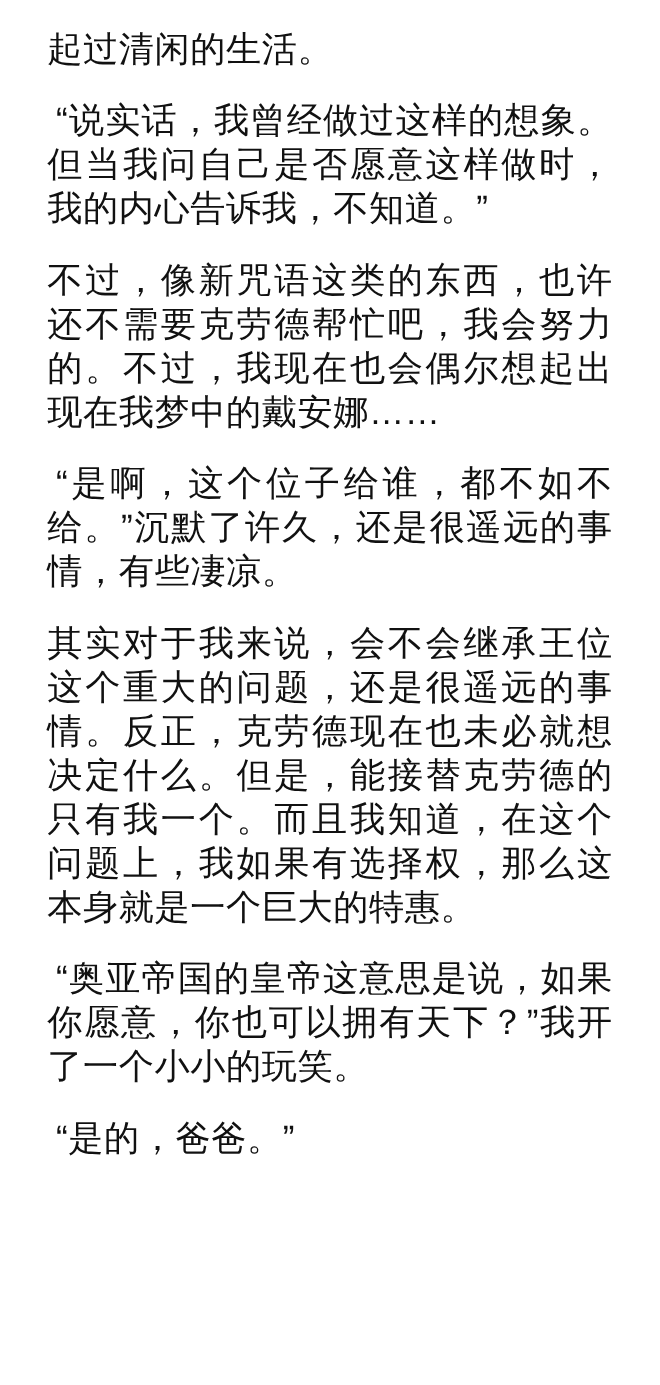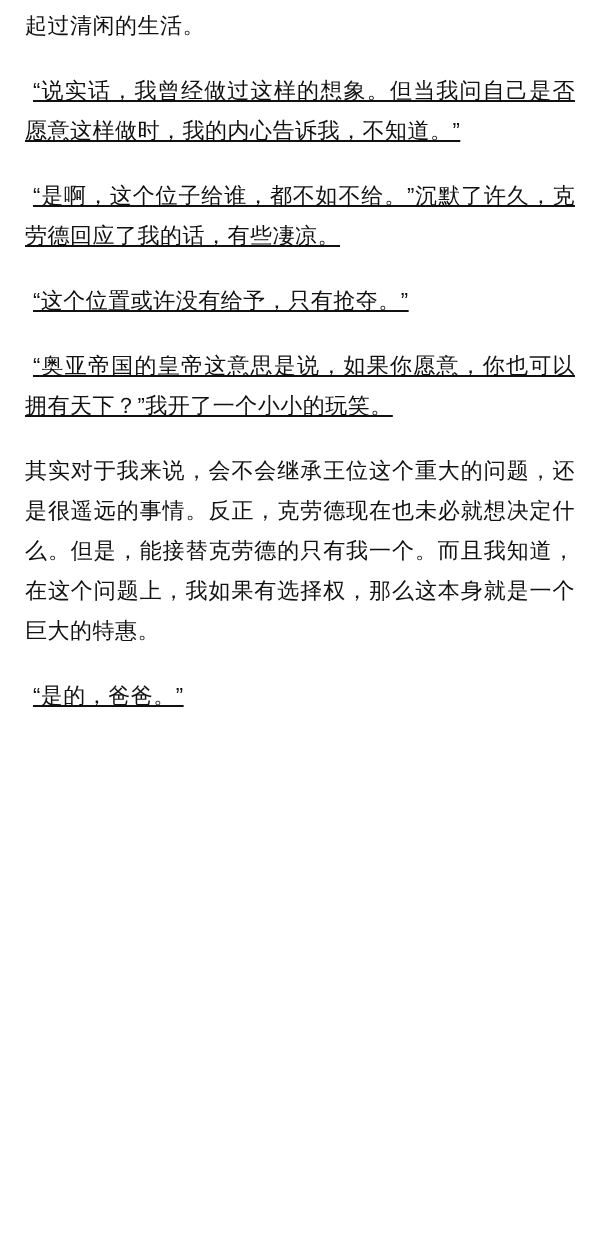--- a/index.html
+++ b/index.html
@@ -19,60 +19,59 @@
     background: #ffffff;
     color: #111111;
   }
   .block {
     margin: 0 0 25px 0;
   }
   .block:last-child {
     margin-bottom: 0;
   }
   .para {
-    margin: 0;
-    font-size: 22px;
+    margin: 18px;
+    font-size: 32px;
     line-height: 40px;
     text-align: justify;
     letter-spacing: 0.5px;
     word-break: break-all;
   }
   .dialogue {
     text-indent: 8px;
-    text-decoration: underline;
   }
 </style>
 </head>
 <body>
 
 <div class="reader-page">
 
   <div class="block">
     <p class="para">起过清闲的生活。</p>
   </div>
 
   <div class="block">
     <p class="para dialogue">“说实话，我曾经做过这样的想象。但当我问自己是否愿意这样做时，我的内心告诉我，不知道。”</p>
   </div>
 
-
   <div class="block">
-    <p class="para dialogue">“是啊，这个位子给谁，都不如不给。”沉默了许久，克劳德回应了我的话，有些凄凉。</p>
+    <p class="para">不过，像新咒语这类的东西，也许还不需要克劳德帮忙吧，我会努力的。不过，我现在也会偶尔想起出现在我梦中的戴安娜……</p>
   </div>
 
   <div class="block">
-    <p class="para dialogue">“这个位置或许没有给予，只有抢夺。”</p>
+    <p class="para dialogue">“是啊，这个位子给谁，都不如不给。”沉默了许久，还是很遥远的事情，有些凄凉。</p>
+  </div>
+
+
+  <div class="block">
+    <p class="para">其实对于我来说，会不会继承王位这个重大的问题，还是很遥远的事情。反正，克劳德现在也未必就想决定什么。但是，能接替克劳德的只有我一个。而且我知道，在这个问题上，我如果有选择权，那么这本身就是一个巨大的特惠。</p>
   </div>
 
   <div class="block">
     <p class="para dialogue">“奥亚帝国的皇帝这意思是说，如果你愿意，你也可以拥有天下？”我开了一个小小的玩笑。</p>
-  </div>
-
-  <div class="block">
-    <p class="para">其实对于我来说，会不会继承王位这个重大的问题，还是很遥远的事情。反正，克劳德现在也未必就想决定什么。但是，能接替克劳德的只有我一个。而且我知道，在这个问题上，我如果有选择权，那么这本身就是一个巨大的特惠。</p>
   </div>
 
   <div class="block">
   </div>
 
   <div class="block">
     <p class="para dialogue">“是的，爸爸。”</p>
   </div>
 
 </div>

